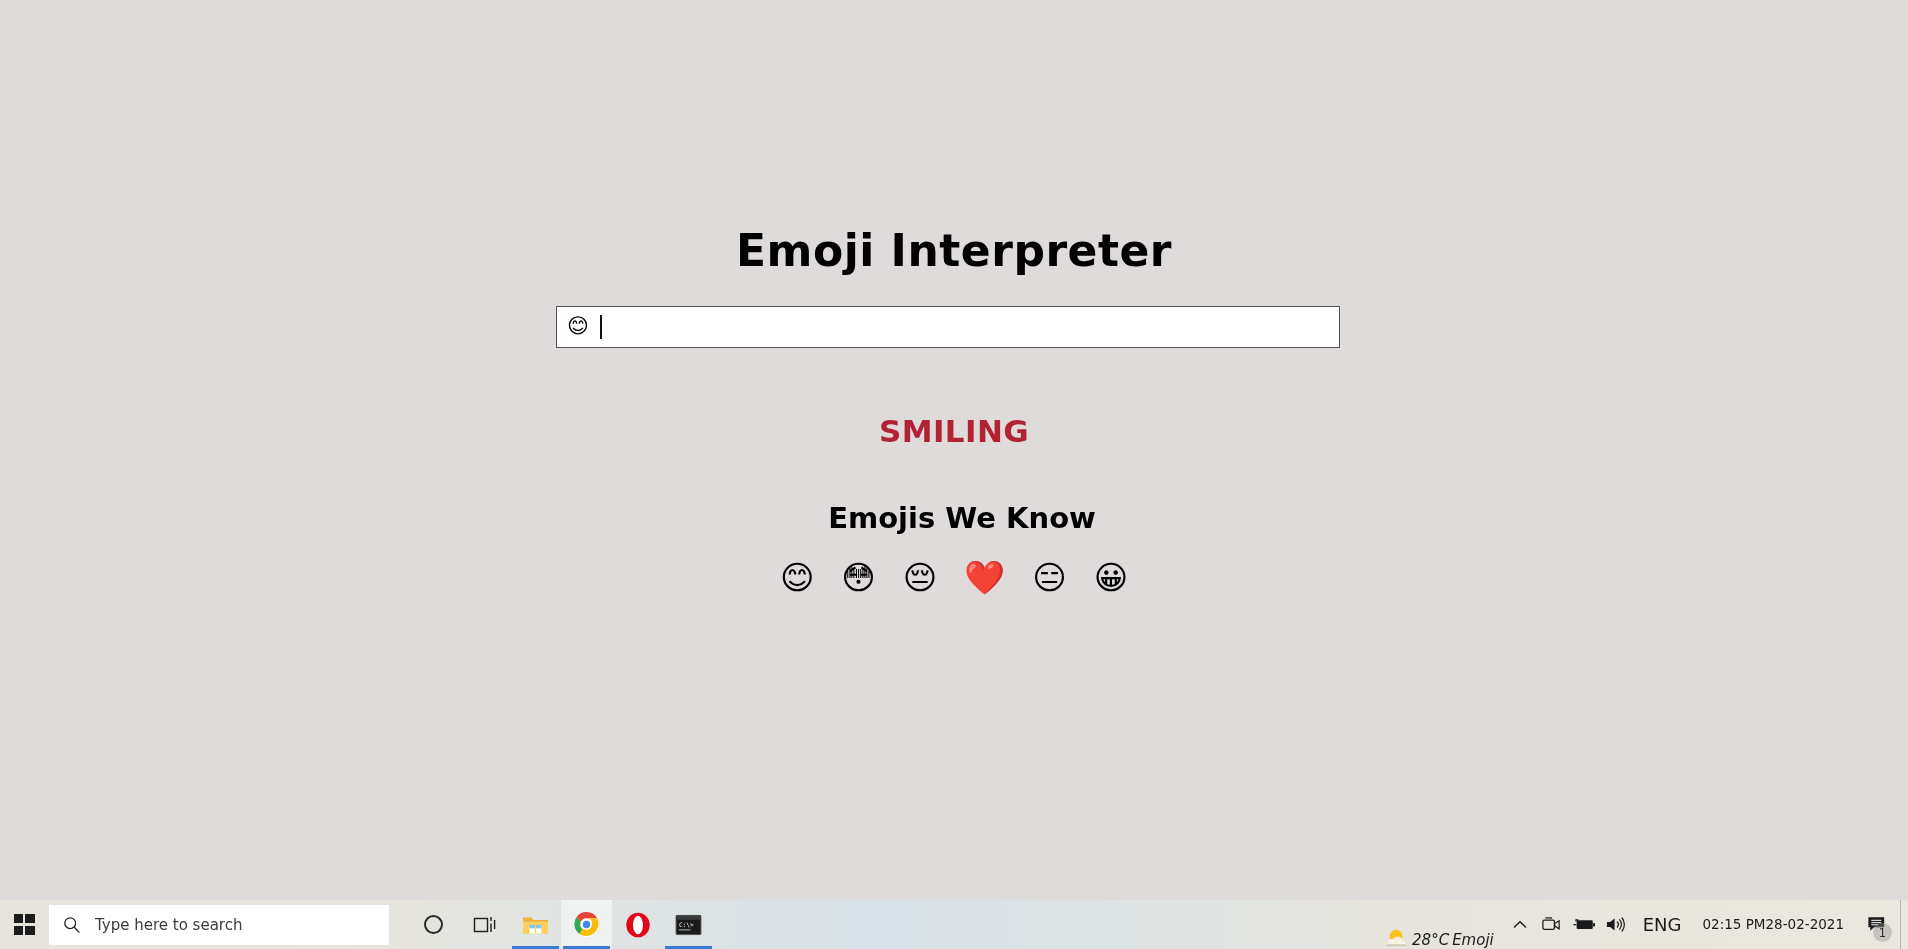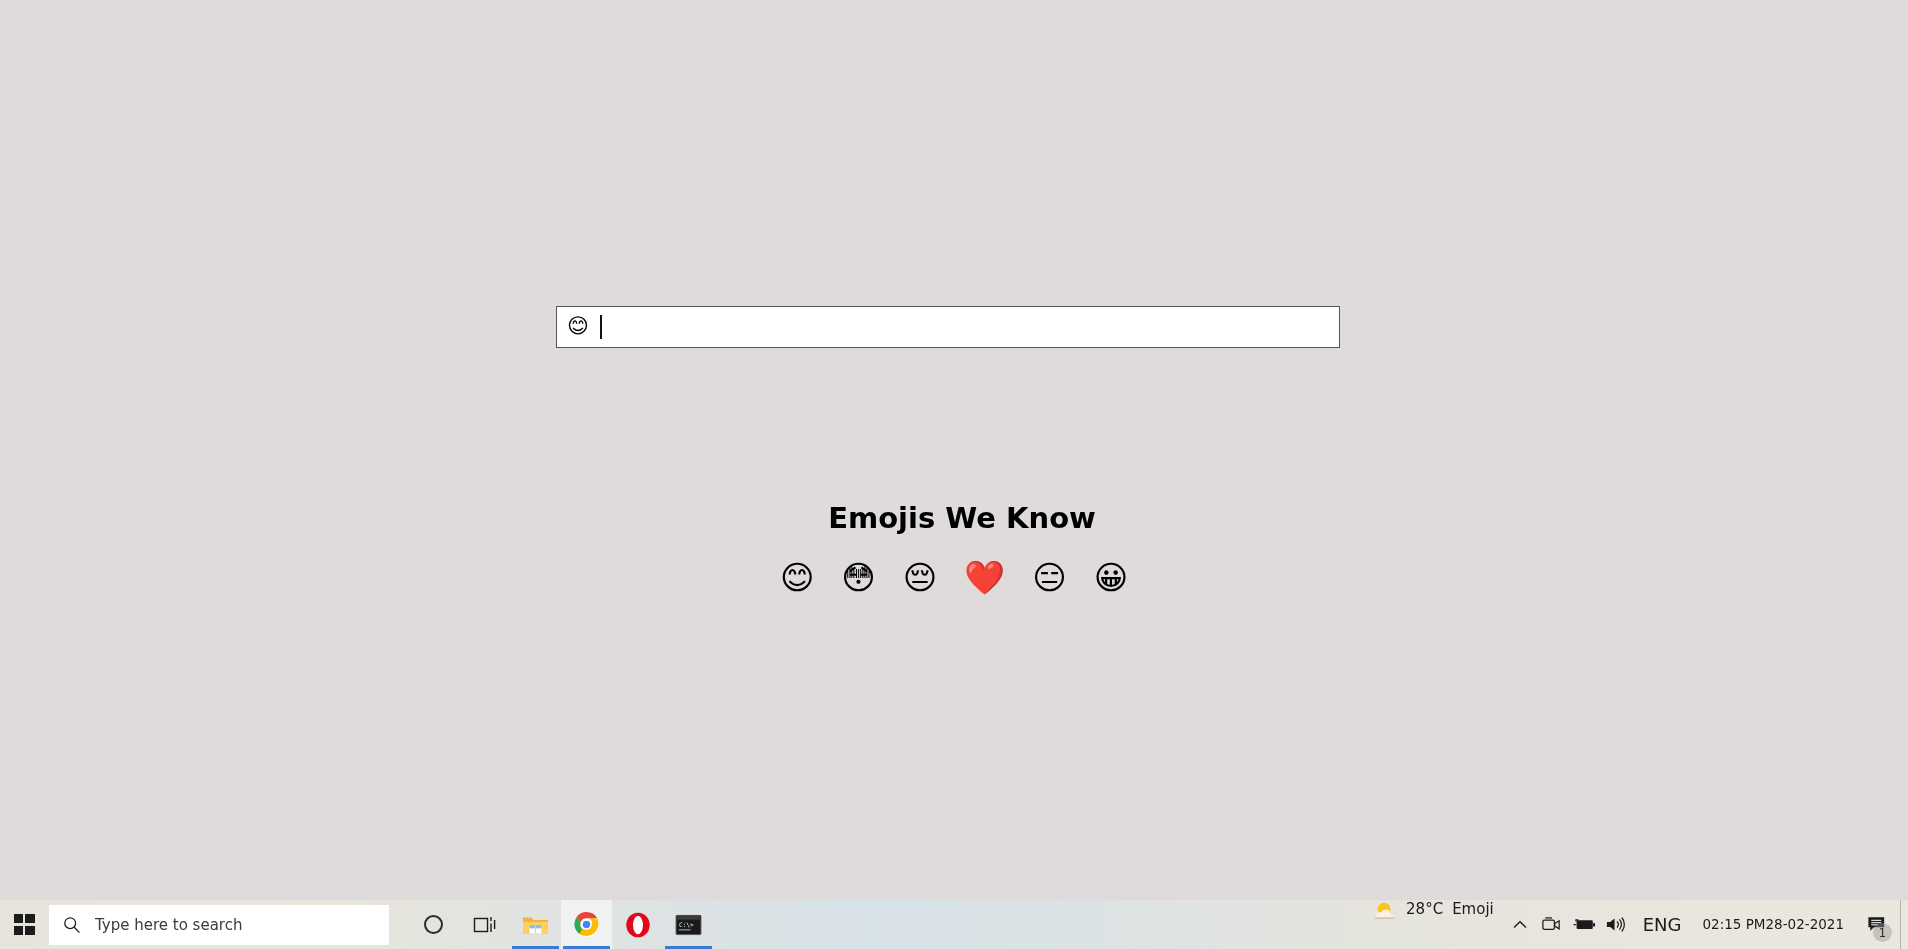--- a/index.html
+++ b/index.html
@@ -234,25 +234,26 @@
   .tray {
     margin-left: auto;
     display: flex;
     align-items: center;
     height: 49px;
     padding-right: 0;
   }
 
   .weather {
     display: flex;
-    align-items: flex-start;
-    gap: 9px;
+    align-items: flex-end;
+    gap: 3px;
     padding: 0 10px 0 6px;
     height: 49px;
     cursor: pointer;
+    font-style: italic;
   }
   .weather-text {
     font-size: 15px;
     color: #1b1b1b;
     white-space: nowrap;
   }
 
   .tray-icon {
     width: 32px;
     height: 49px;
@@ -320,27 +321,29 @@
     border-left: 1px solid rgba(120,120,120,0.45);
     cursor: pointer;
     flex: none;
   }
 </style>
 </head>
 <body>
 
 <div class="app-viewport">
 
+  <div class="app-title">Emoji Interpreter</div>
 
   <div class="emoji-input-wrap">
     <input class="emoji-input" type="text" placeholder="" style="">
     <span class="input-emoji">😊</span>
     <span class="caret"></span>
   </div>
 
+  <div class="meaning-text">SMILING</div>
 
   <div class="known-heading">Emojis We Know</div>
 
   <div class="known-emoji-row">
     <span class="known-emoji">😊</span>
     <span class="known-emoji">😳</span>
     <span class="known-emoji">😔</span>
     <span class="known-emoji">❤️</span>
     <span class="known-emoji">😑</span>
     <span class="known-emoji">😀</span>

